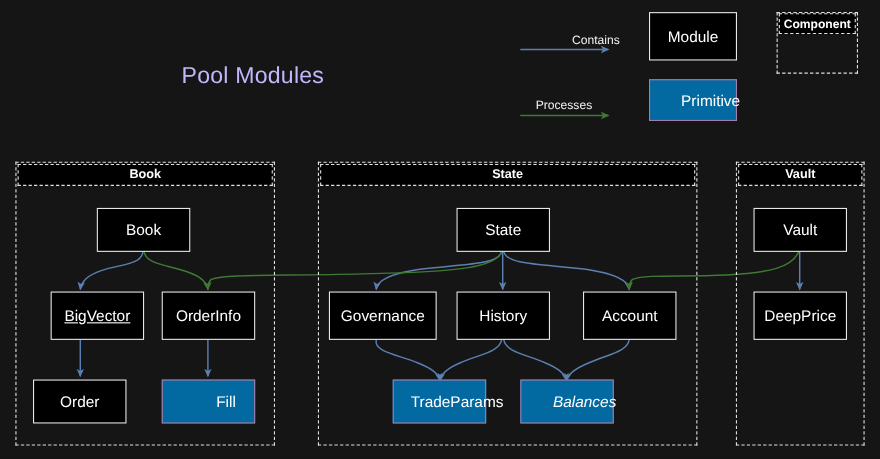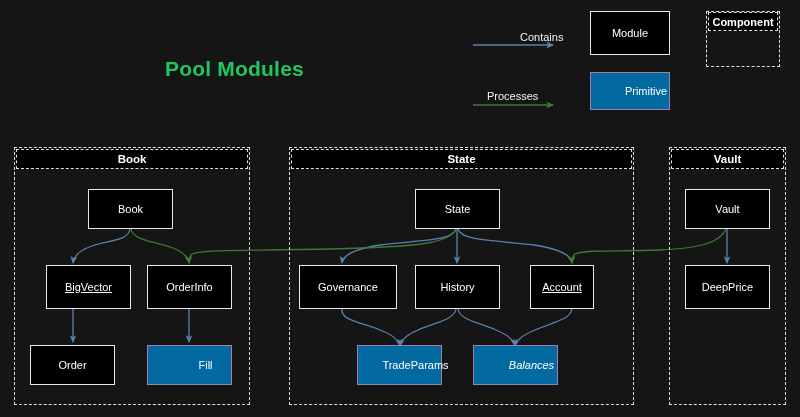--- a/index.html
+++ b/index.html
@@ -22,43 +22,43 @@
     width: 800px;
     height: 417px;
     pointer-events: none;
   }
   
   #title {
     position: absolute;
     left: 165px;
     top: 57px;
     font-size: 21px;
-    font-weight: bold;
-    color: #22c55e;
+    font-weight: normal;
+    color: #c4b5fd;
     letter-spacing: 0.2px;
     white-space: nowrap;
   }
   
   .legend-label {
     position: absolute;
     font-size: 11px;
     color: #f2f2f2;
     white-space: nowrap;
   }
   #legend-contains-label { left: 488px; top: 31px; margin-left: 32px; }
   #legend-processes-label { left: 487px; top: 90px; }
 
   
   .node {
     position: absolute;
     box-sizing: border-box;
     display: flex;
     align-items: center;
     justify-content: center;
-    font-size: 11px;
+    font-size: 14px;
     color: #ffffff;
     white-space: nowrap;
   }
   .node.module {
     background: #000000;
     border: 1.4px solid #e8e8e8;
   }
   .node.primitive {
     background: #0369a1;
     border: 1.4px solid #a07fae;
@@ -171,20 +171,20 @@
 
   <div class="node module" style="left:88px; top:189px; width:85px; height:40px;">Book</div>
   <div class="node module" style="left:46px; top:265px; width:85px; height:44px;text-decoration:underline;">BigVector</div>
   <div class="node module" style="left:147px; top:265px; width:85px; height:44px;">OrderInfo</div>
   <div class="node module" style="left:30px; top:345px; width:85px; height:40px;">Order</div>
   <div class="node primitive" style="left:147px; top:345px; width:85px; height:40px;">Fill</div>
 
   <div class="node module" style="left:415px; top:189px; width:85px; height:40px;">State</div>
   <div class="node module" style="left:299px; top:265px; width:98px; height:44px;">Governance</div>
   <div class="node module" style="left:415px; top:265px; width:85px; height:44px;">History</div>
-  <div class="node module" style="left:530px; top:265px; width:64px; height:44px;text-decoration:underline;">Account</div>
+  <div class="node module" style="left:530px; top:265px; width:85px; height:44px;">Account</div>
   <div class="node primitive" style="left:357px; top:345px; width:85px; height:40px;">TradeParams</div>
   <div class="node primitive" style="left:473px; top:345px; width:85px; height:40px;font-style:italic;">Balances</div>
 
   <div class="node module" style="left:685px; top:189px; width:85px; height:40px;">Vault</div>
   <div class="node module" style="left:685px; top:265px; width:85px; height:44px;">DeepPrice</div>
 
 </div>
 
 </body></html>

